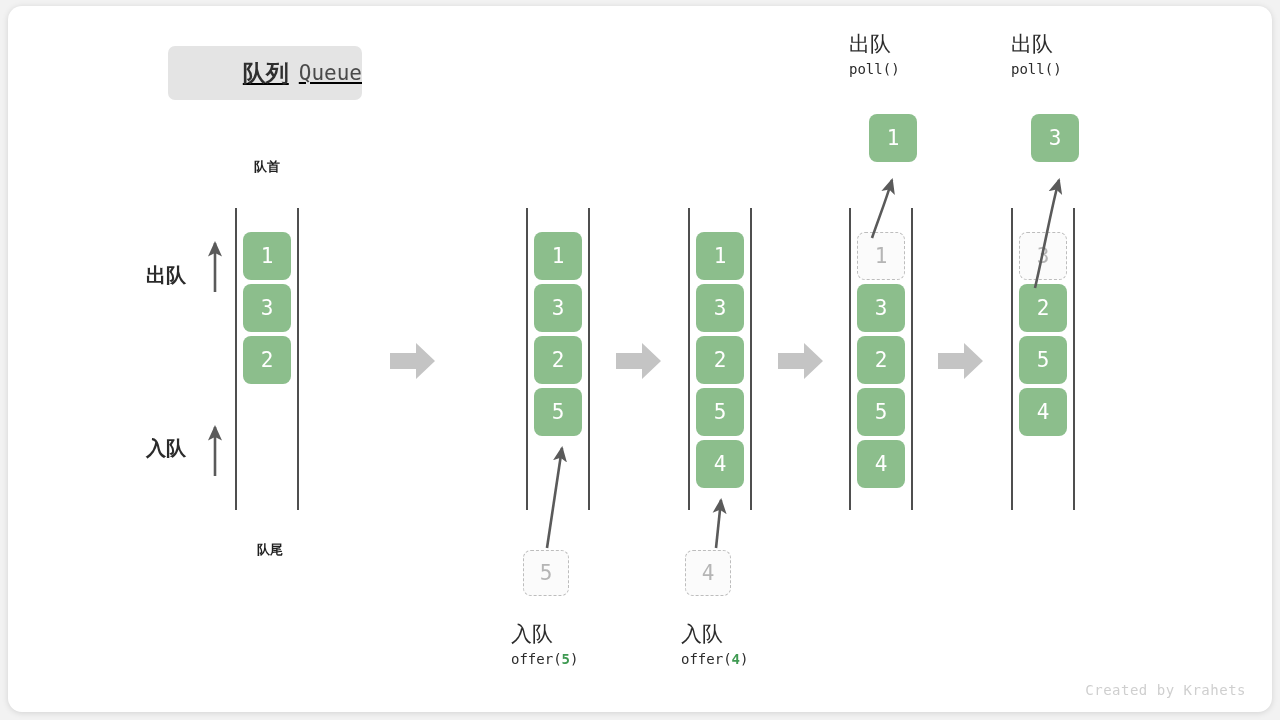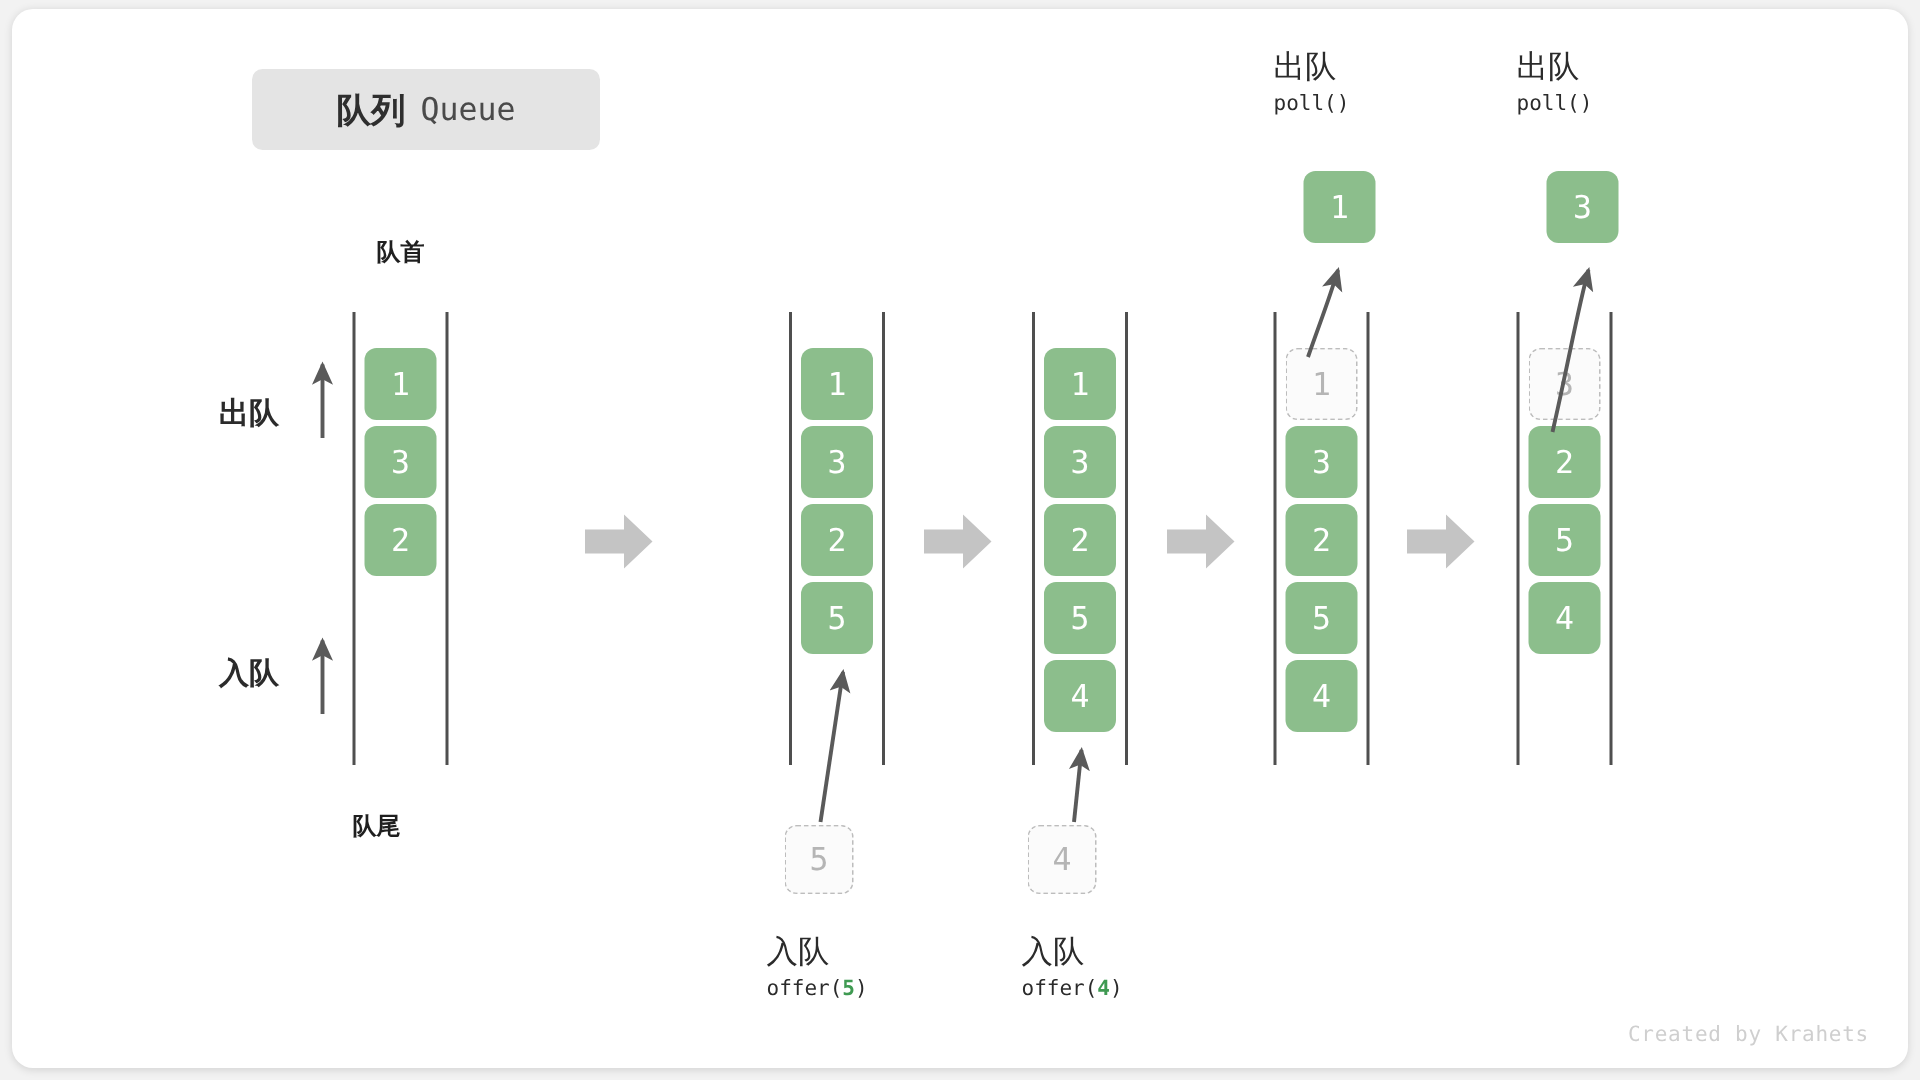--- a/index.html
+++ b/index.html
@@ -24,45 +24,46 @@
     background: #ffffff;
     border-radius: 14px;
     box-shadow: 0 1px 6px rgba(0,0,0,0.13);
   }
 
   
   #title-badge {
     position: absolute;
     left: 168px;
     top: 46px;
-    width: 232px;
+    width: 194px;
     height: 54px;
     background: #e4e4e4;
     border-radius: 7px;
     display: flex;
     align-items: center;
-    justify-content: center;
+    justify-content: flex-end;
     gap: 10px;
+    text-decoration: underline;
   }
   #title-badge .cn {
     font-size: 23px;
     font-weight: bold;
     color: #2e2e2e;
     font-family: "DejaVu Sans", sans-serif;
   }
   #title-badge .en {
     font-size: 21px;
     color: #4a4a4a;
     font-family: "DejaVu Sans Mono", monospace;
   }
 
   
   .end-label {
     position: absolute;
-    font-size: 16px;
+    font-size: 13px;
     font-weight: bold;
     color: #1f1f1f;
     font-family: Liberation Serif, serif;
     text-align: center;
     white-space: nowrap;
   }
 
   
   .side-label {
     position: absolute;
@@ -156,21 +157,21 @@
 
 <div id="canvas">
   <div id="card"></div>
 
   <div id="title-badge">
     <span class="cn">队列</span>
     <span class="en">Queue</span>
   </div>
 
   <div class="end-label" style="left:236px; top:158px; width:62px;">队首</div>
-  <div class="end-label" style="left:220px; top:541px; width:62px;">队尾</div>
+  <div class="end-label" style="left:239px; top:541px; width:62px;">队尾</div>
 
   <div class="side-label" style="left:146px; top:262px;">出队</div>
   <div class="side-label" style="left:146px; top:435px;">入队</div>
 
   <div id="stages-layer">
       <div>
         <div class="rail" style="left: 235.2px; top: 208px; height: 302px;"></div>
         <div class="rail" style="left: 297.2px; top: 208px; height: 302px;"></div>
         <div class="cell filled" style="left: 243px; top: 232px;">1</div>
         <div class="cell filled" style="left: 243px; top: 284px;">3</div>

